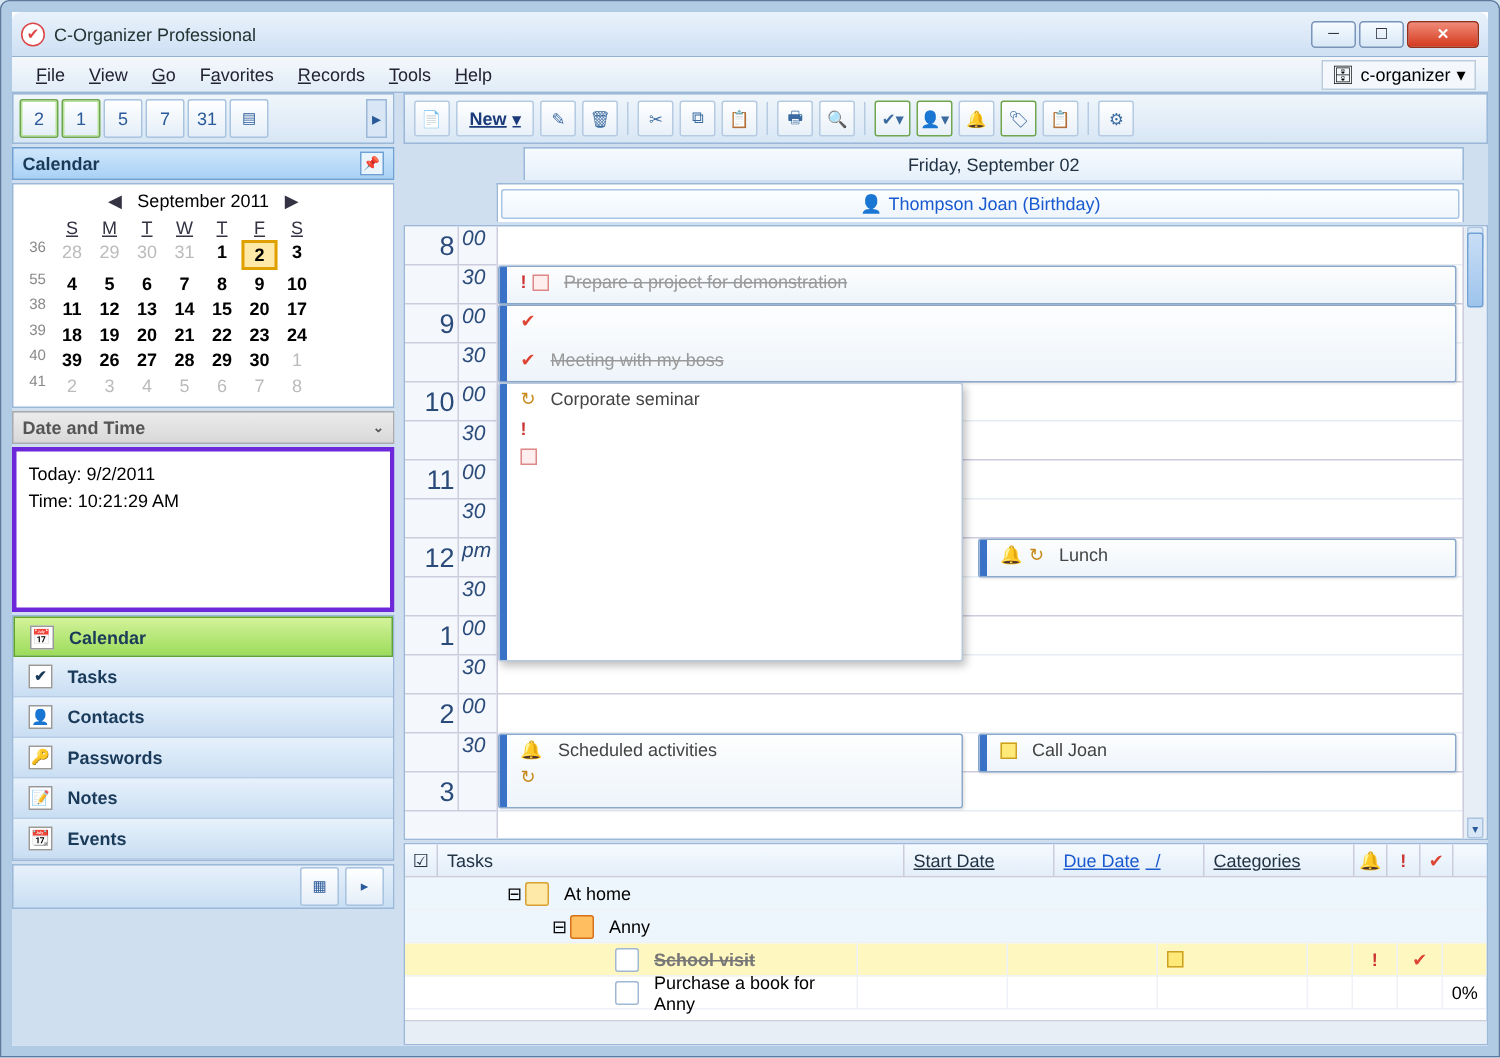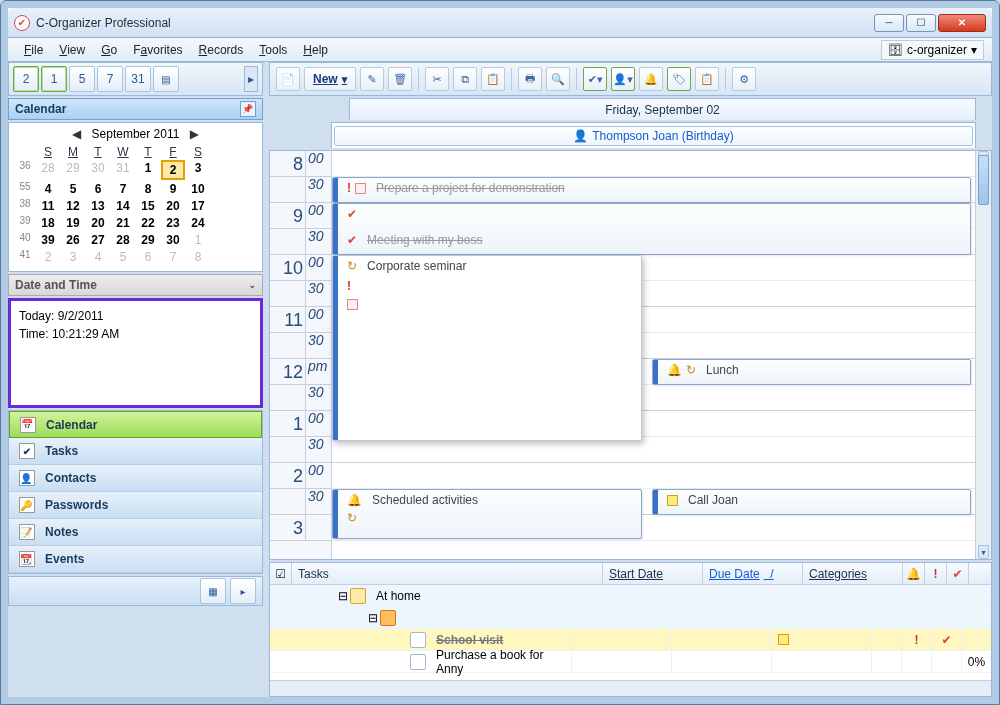--- a/index.html
+++ b/index.html
@@ -499,20 +499,21 @@
                 <span>⊟</span>
                 <div class="ticon"></div>
               </div>
             <div class="cell cname">At home</div>
           </div>
           <div class="task-row group">
             <div class="cell tree" style="width:130px">
                 <span>⊟</span>
                 <div class="ticon" style="border-color:#d87018;background:#ffbf60"></div>
               </div>
+            <div class="cell cname">Anny</div>
           </div>
           <div class="task-row hl">
             <div class="cell tree" style="width:160px">
                 <div class="ticon doc"></div>
               </div>
             <div class="cell cname">
                 <span class="done">School visit</span>
               </div>
             <div class="cell csmall"></div>
               <div class="cell csmall"></div>

